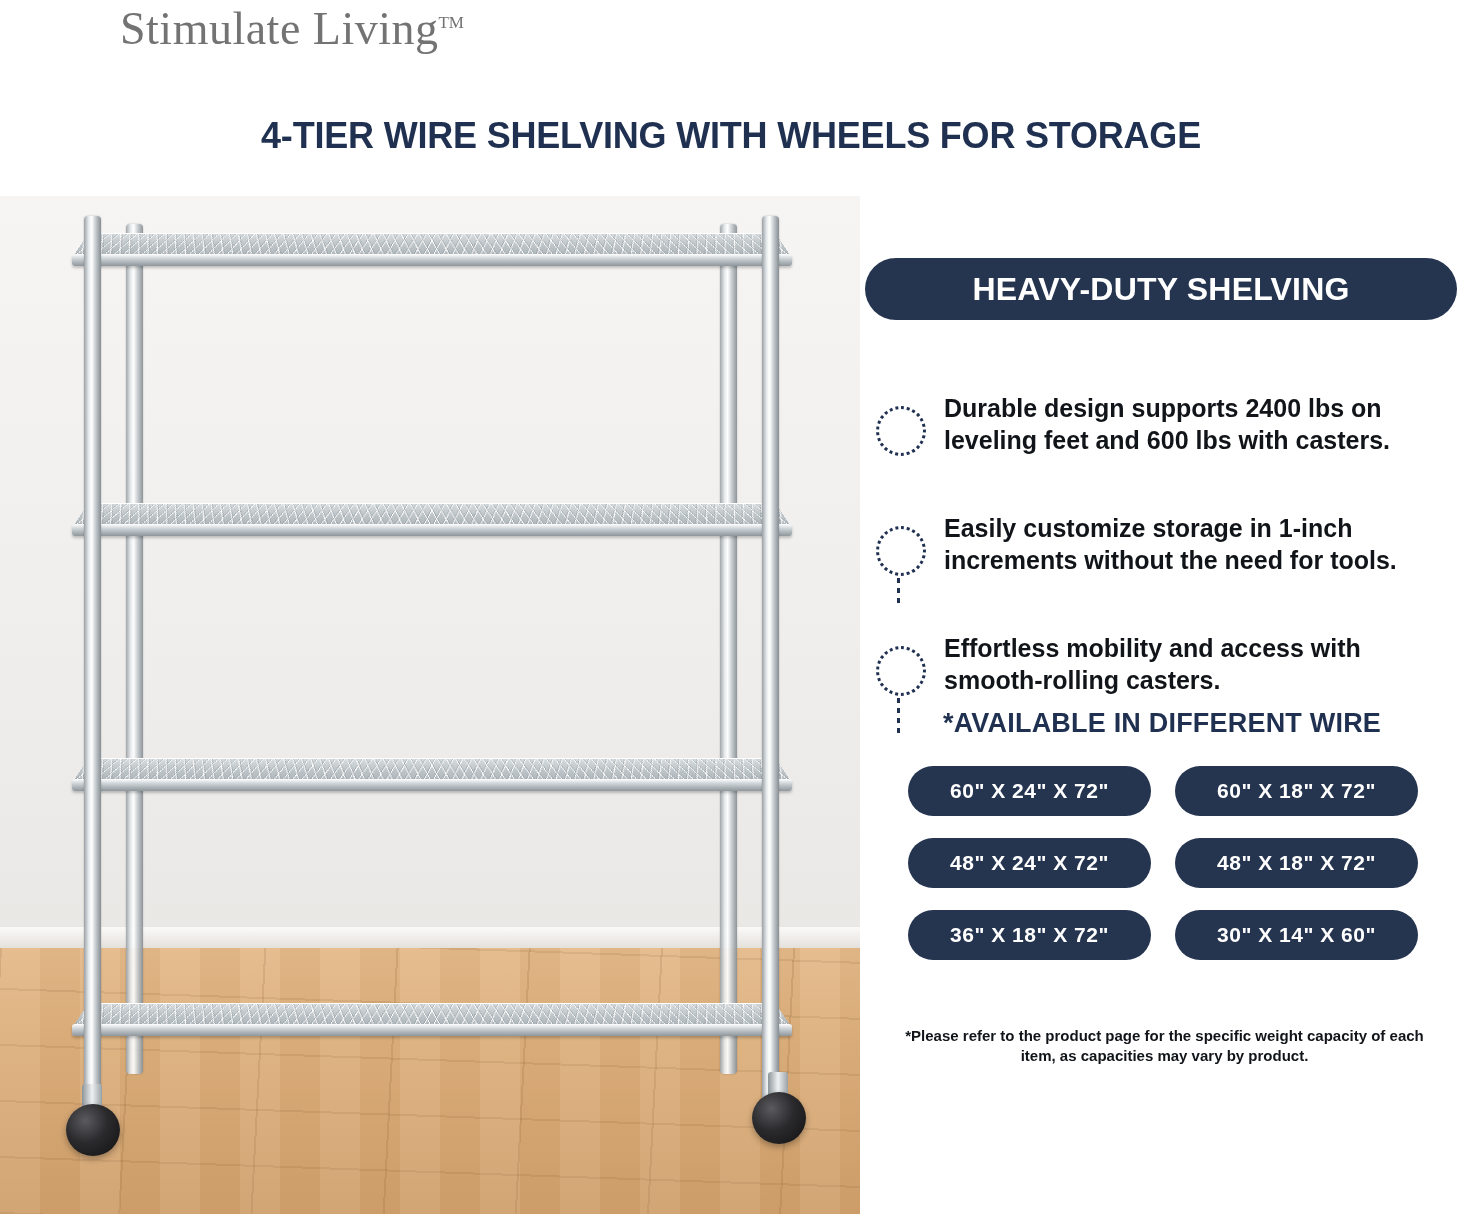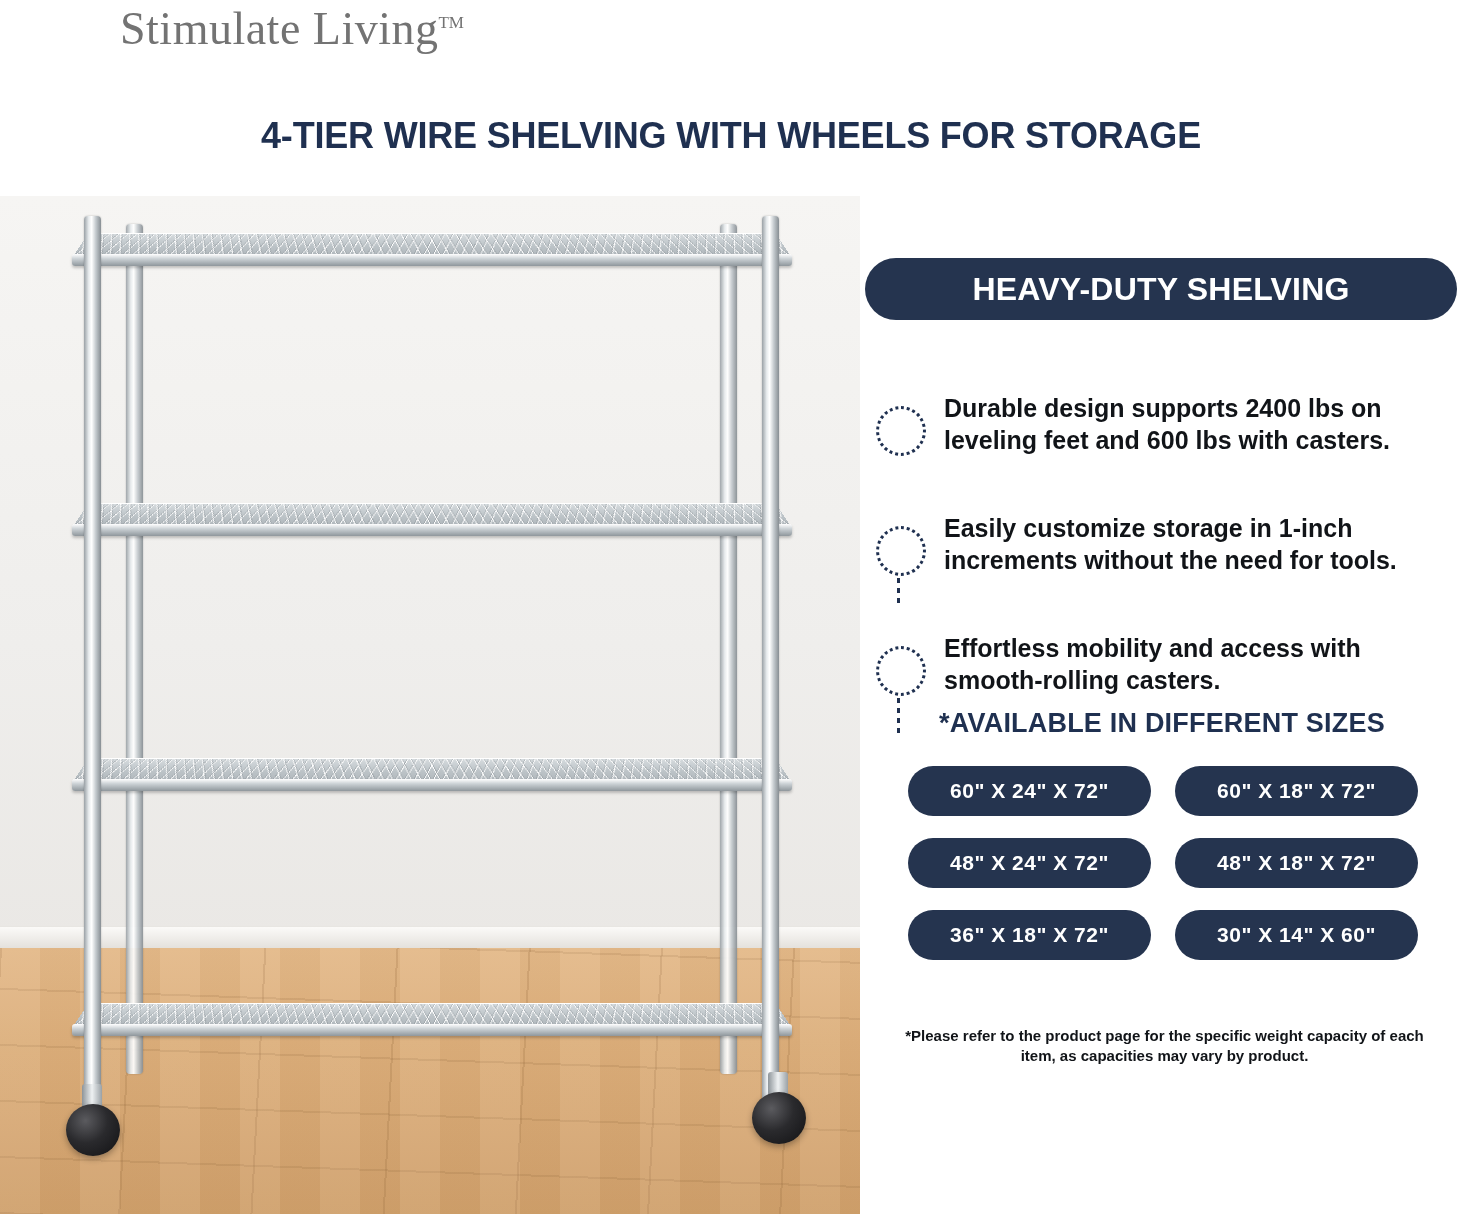--- a/index.html
+++ b/index.html
@@ -351,21 +351,21 @@
     <div class="feature">
       <div class="bullet"></div>
       <div class="feature-text">Easily customize storage in 1-inch increments without the need for tools.</div>
     </div>
     <div class="feature">
       <div class="bullet"></div>
       <div class="feature-text">Effortless mobility and access with smooth-rolling casters.</div>
     </div>
   </div>
 
-  <div class="sizes-title">*AVAILABLE IN DIFFERENT SIZES</div>
+  <div class="sizes-title">*AVAILABLE IN DIFFERENT WIRE</div>
 
   <div class="size-grid">
     <div class="size-pill">60" X 24" X 72"</div>
     <div class="size-pill">60" X 18" X 72"</div>
     <div class="size-pill">48" X 24" X 72"</div>
     <div class="size-pill">48" X 18" X 72"</div>
     <div class="size-pill">36" X 18" X 72"</div>
     <div class="size-pill">30" X 14" X 60"</div>
   </div>
 

